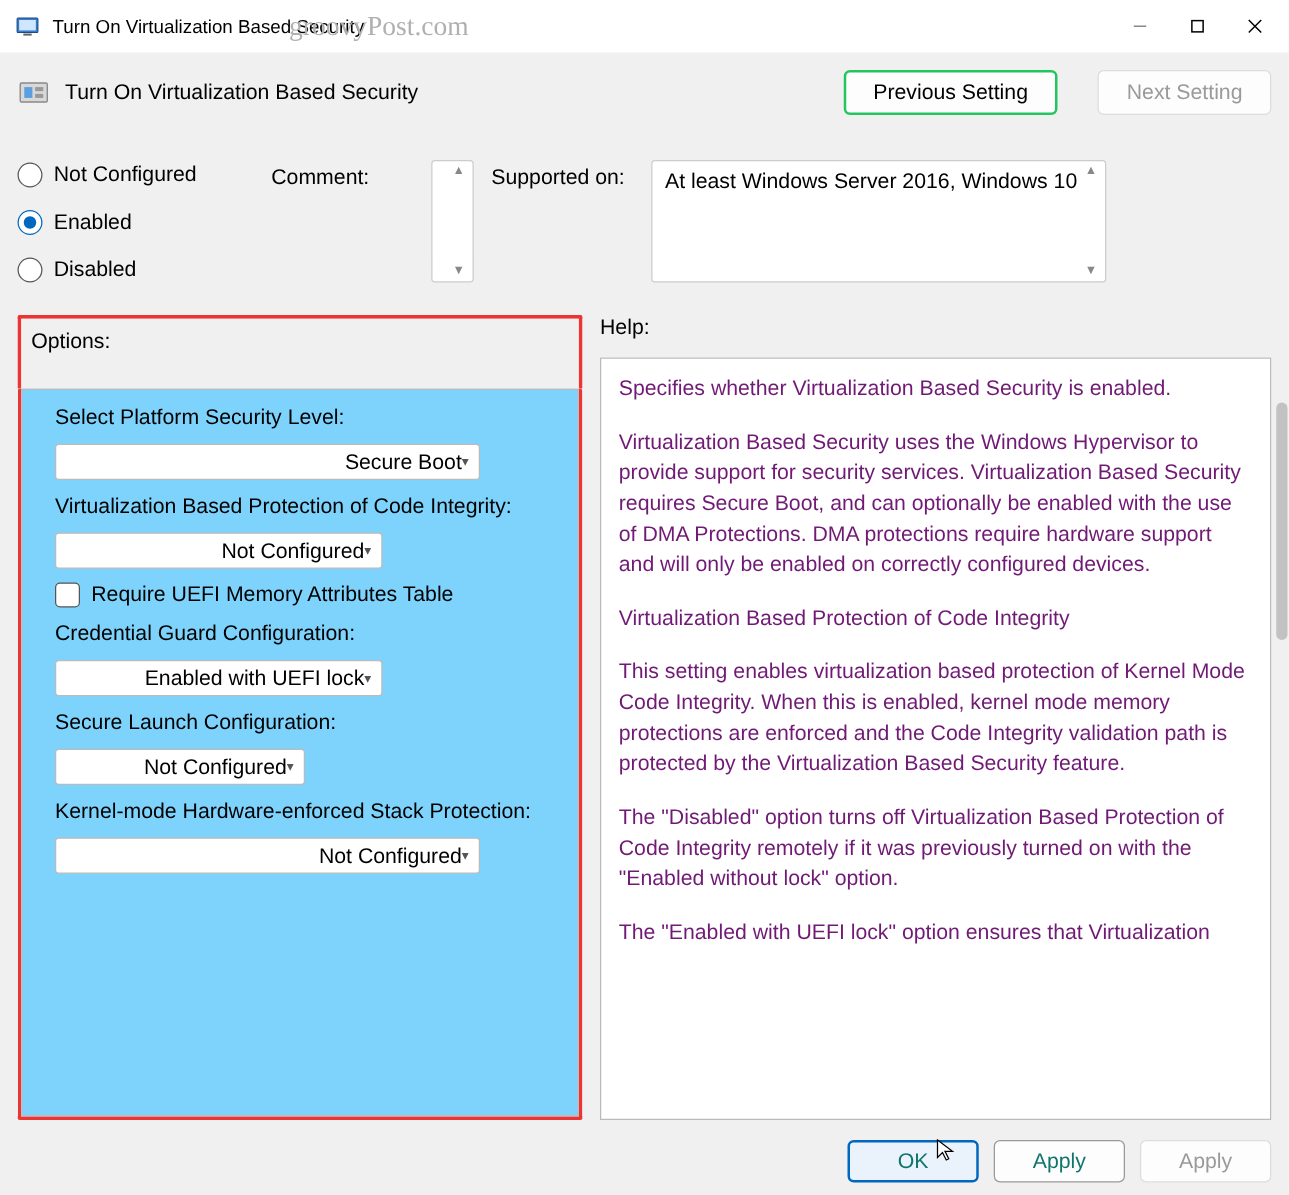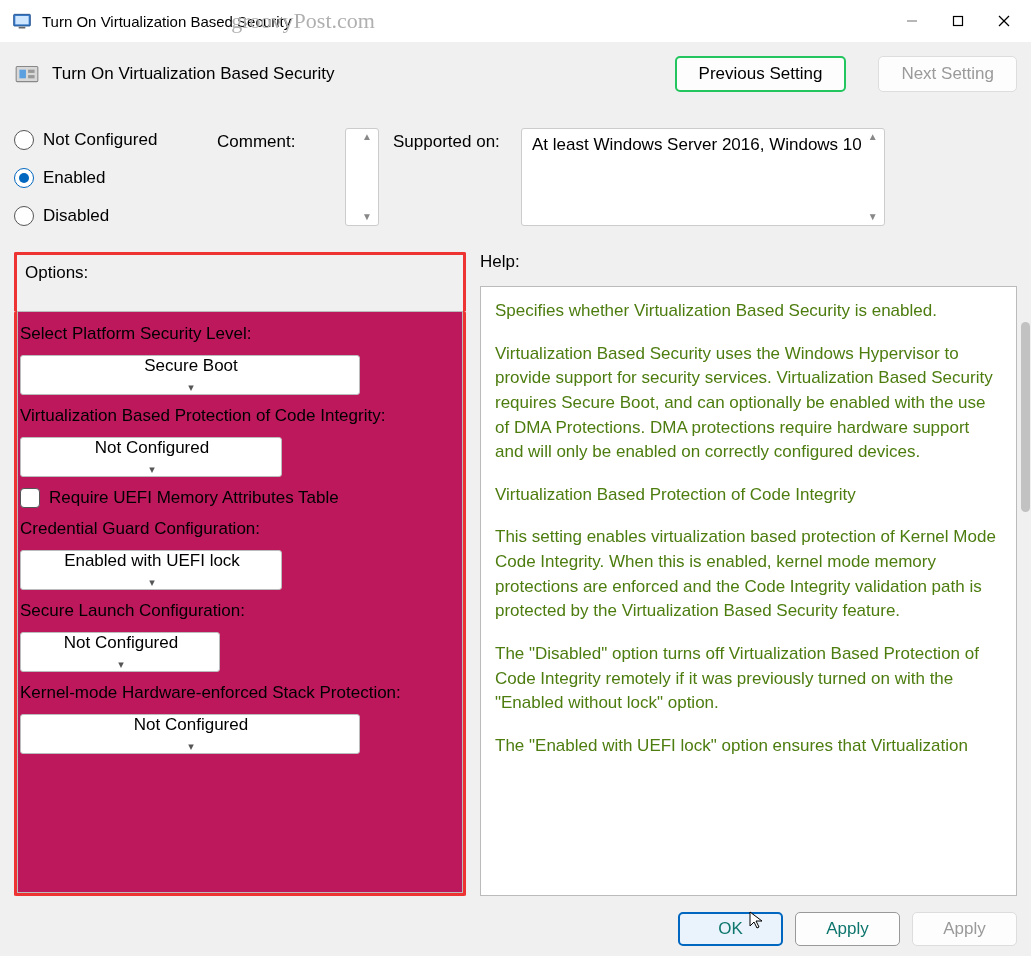--- a/index.html
+++ b/index.html
@@ -44,31 +44,31 @@
 .panels-row { display: flex; gap: 14px; flex: 1; min-height: 0; margin-top: 14px; }
 .panel-col { display: flex; flex-direction: column; min-height: 0; }
 .options-col { width: 452px; }
 .help-col { flex: 1; position: relative; }
 .panel-label { font-size: 17px; color: #000; margin-bottom: 14px; }
 
 .options-box-wrap { border: 3px solid #e33; border-radius: 2px; flex: 1; display: flex; padding-top: 0; }
 .options-col .panel-label-wrap { border: 3px solid #e33; border-bottom: none; border-top-left-radius: 2px; border-top-right-radius: 2px; padding: 8px 8px 14px 8px; margin-bottom: 0; }
 .options-col .options-box-wrap { border-top: none; }
 
-.options-box { flex: 1; background: #be185d; border: 1px solid #bbb; padding: 12px 2px; display: flex; flex-direction: column; gap: 11px; font-size: 17px; color: #000; overflow: hidden; }
+.options-box { flex: 1; background: #7dd3fc; border: 1px solid #bbb; padding: 12px 26px; display: flex; flex-direction: column; gap: 11px; font-size: 17px; color: #000; overflow: hidden; }
 .opt-label { font-size: 17px; }
-.opt-select { border: 1px solid #bbb; border-radius: 3px; height: 40px; display: flex; align-items: center; justify-content: space-between; padding: 0 8px 0 10px; background: #fff; font-size: 17px; flex-direction: column; }
+.opt-select { border: 1px solid #bbb; border-radius: 3px; height: 29px; display: flex; align-items: center; justify-content: flex-end; padding: 0 8px 0 10px; background: #fff; font-size: 17px; }
 .opt-select.wide { width: 340px; }
 .opt-select.med { width: 262px; }
 .opt-select.sm { width: 200px; }
 .opt-select .chev { font-size: 11px; color: #555; }
 .checkbox-row { display: flex; align-items: center; gap: 9px; }
 .checkbox-box { width: 20px; height: 20px; border: 1.5px solid #555; border-radius: 4px; background: #fff; }
 
-.help-box { flex: 1; background: #fff; border: 1px solid #bbb; padding: 12px 14px; font-size: 17px; color: #4d7c0f; overflow: hidden; line-height: 1.45; }
+.help-box { flex: 1; background: #fff; border: 1px solid #bbb; padding: 12px 14px; font-size: 17px; color: #701a75; overflow: hidden; line-height: 1.45; }
 .help-box p { margin: 0 0 18px 0; }
 .help-scrollbar { position: absolute; right: -13px; top: 70px; width: 9px; height: 190px; background: #c2c2c2; border-radius: 5px; }
 
 .footer-row { display: flex; justify-content: flex-end; gap: 12px; padding: 16px 0 0 0; }
 .footer-btn { width: 105px; height: 34px; border: 1px solid #999; border-radius: 5px; background: #fdfdfd; font-size: 17px; color: #0f766e; display: inline-flex; align-items: center; justify-content: center; }
 .footer-btn.primary { border: 2px solid #0067c0; background: #eaf3fb; }
 .footer-btn.disabled { color: #9a9a9a; border-color: #ddd; }
 
 .cursor { position: absolute; left: 748px; top: 910px; pointer-events: none; }
 </style>

